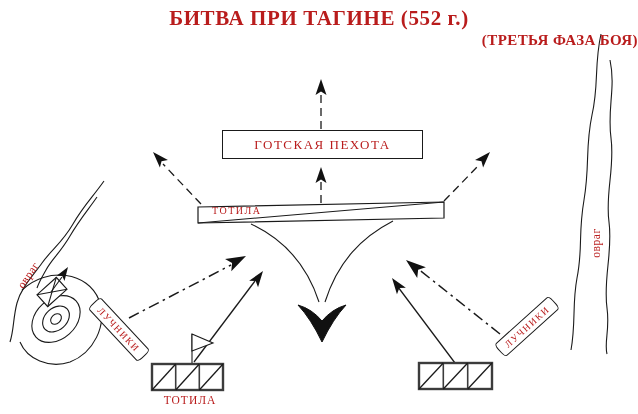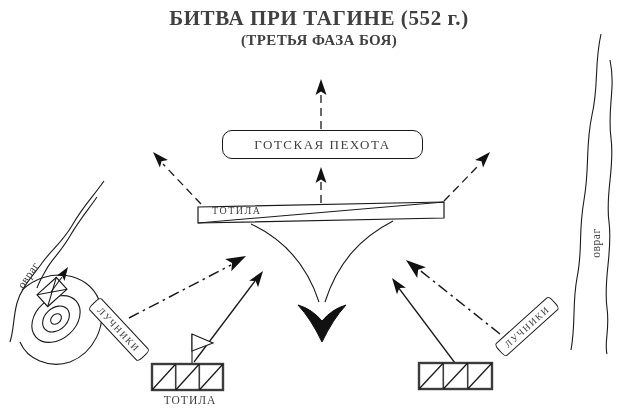--- a/index.html
+++ b/index.html
@@ -1,29 +1,29 @@
 <!DOCTYPE html>
 <html><head>
 <meta charset="utf-8">
 <style>
   html,body{margin:0;padding:0;background:#888;}
   #stage{
     position:relative;width:638px;height:414px;background:#ffffff;
-    overflow:hidden;font-family:"Liberation Serif","DejaVu Serif",serif;color:#404040;
+    overflow:hidden;font-family:"Liberation Serif","DejaVu Serif",serif;color:#b91c1c;
   }
   #stage svg{position:absolute;left:0;top:0;}
   .txt{position:absolute;white-space:nowrap;}
   .title{left:0;right:0;top:6px;text-align:center;font-size:21px;letter-spacing:.6px;font-weight:600;}
-  .subtitle{left:0;right:0;top:32px;text-align:center;font-size:15px;letter-spacing:.4px;font-weight:600;}
+  .subtitle{left:0;right:0;top:32px;text-align:right;font-size:15px;letter-spacing:.4px;font-weight:600;}
   .labelbox{
     position:absolute;border:1.3px solid #1a1a1a;background:#fff;
     display:flex;align-items:center;justify-content:center;
     font-size:13px;letter-spacing:1.5px;
   }
-  .box-gothic{left:222px;top:130px;width:199px;height:27px;border-radius:10px;}
+  .box-gothic{left:222px;top:130px;width:199px;height:27px;}
   .box-barb{left:249px;top:366px;width:146px;height:20px;font-size:11.5px;letter-spacing:1px;}
   .lbl-totila{left:212px;top:205px;font-size:10px;letter-spacing:1.5px;}
   .lbl-narses{left:158px;top:394px;width:64px;text-align:center;font-size:11.5px;letter-spacing:1px;}
   .banner{
     position:absolute;width:72px;height:15px;border:1.1px solid #1a1a1a;background:#fff;
     display:flex;align-items:center;justify-content:center;
     font-size:9.5px;letter-spacing:1.5px;border-radius:3px/6px;
   }
   .banner-left{left:82px;top:321px;transform:rotate(47deg);}
   .banner-right{left:490px;top:318px;transform:rotate(-42deg);}

